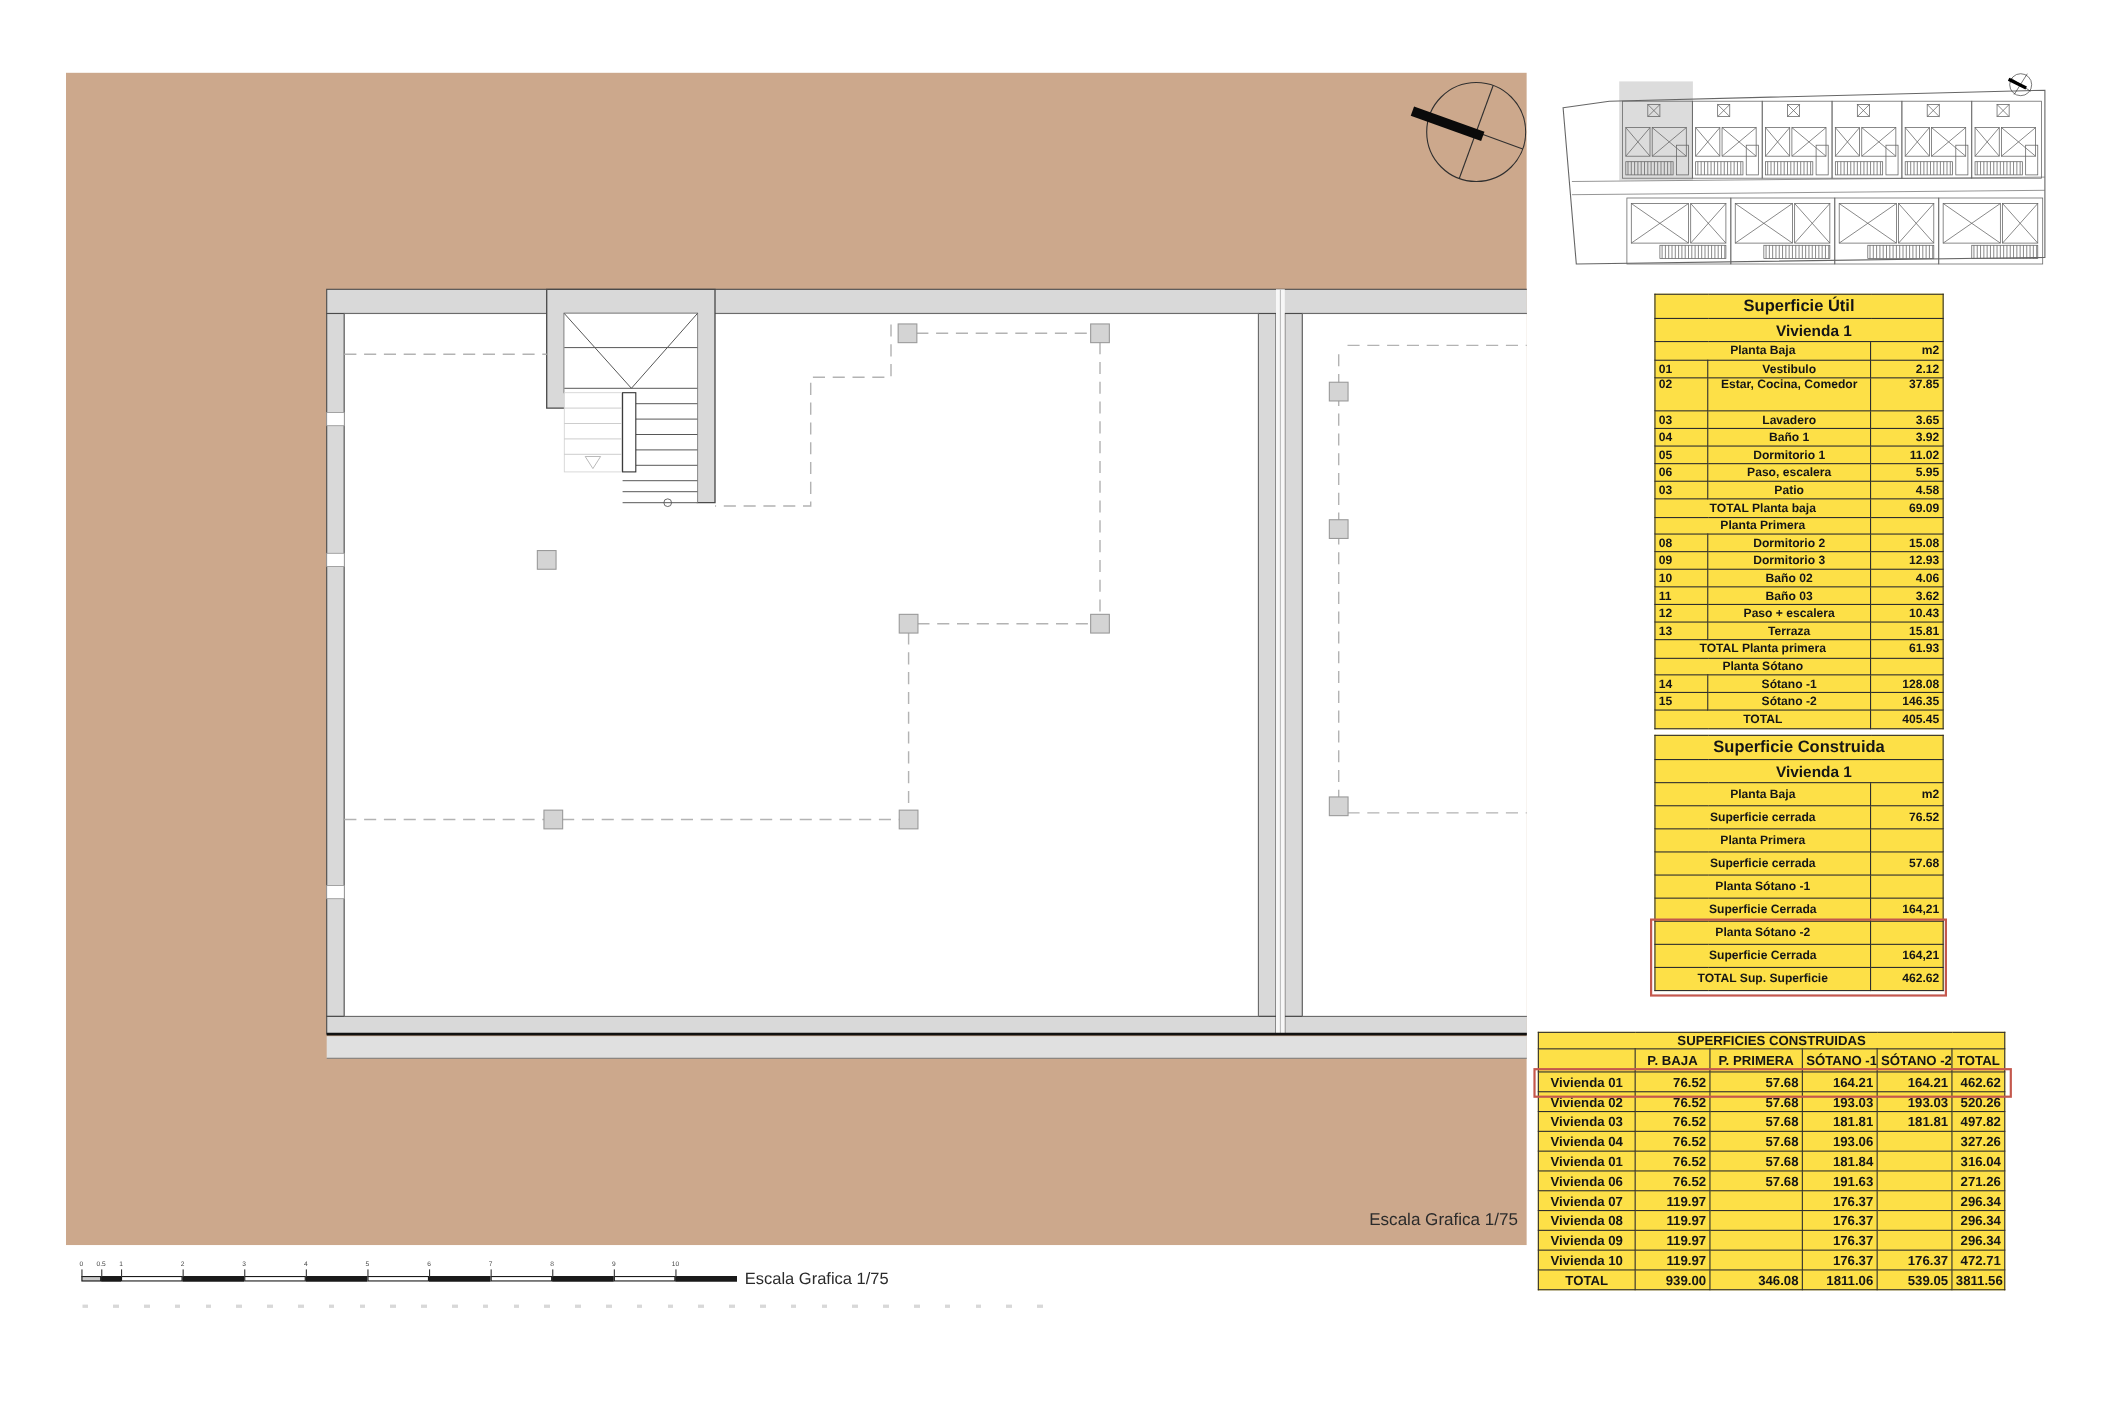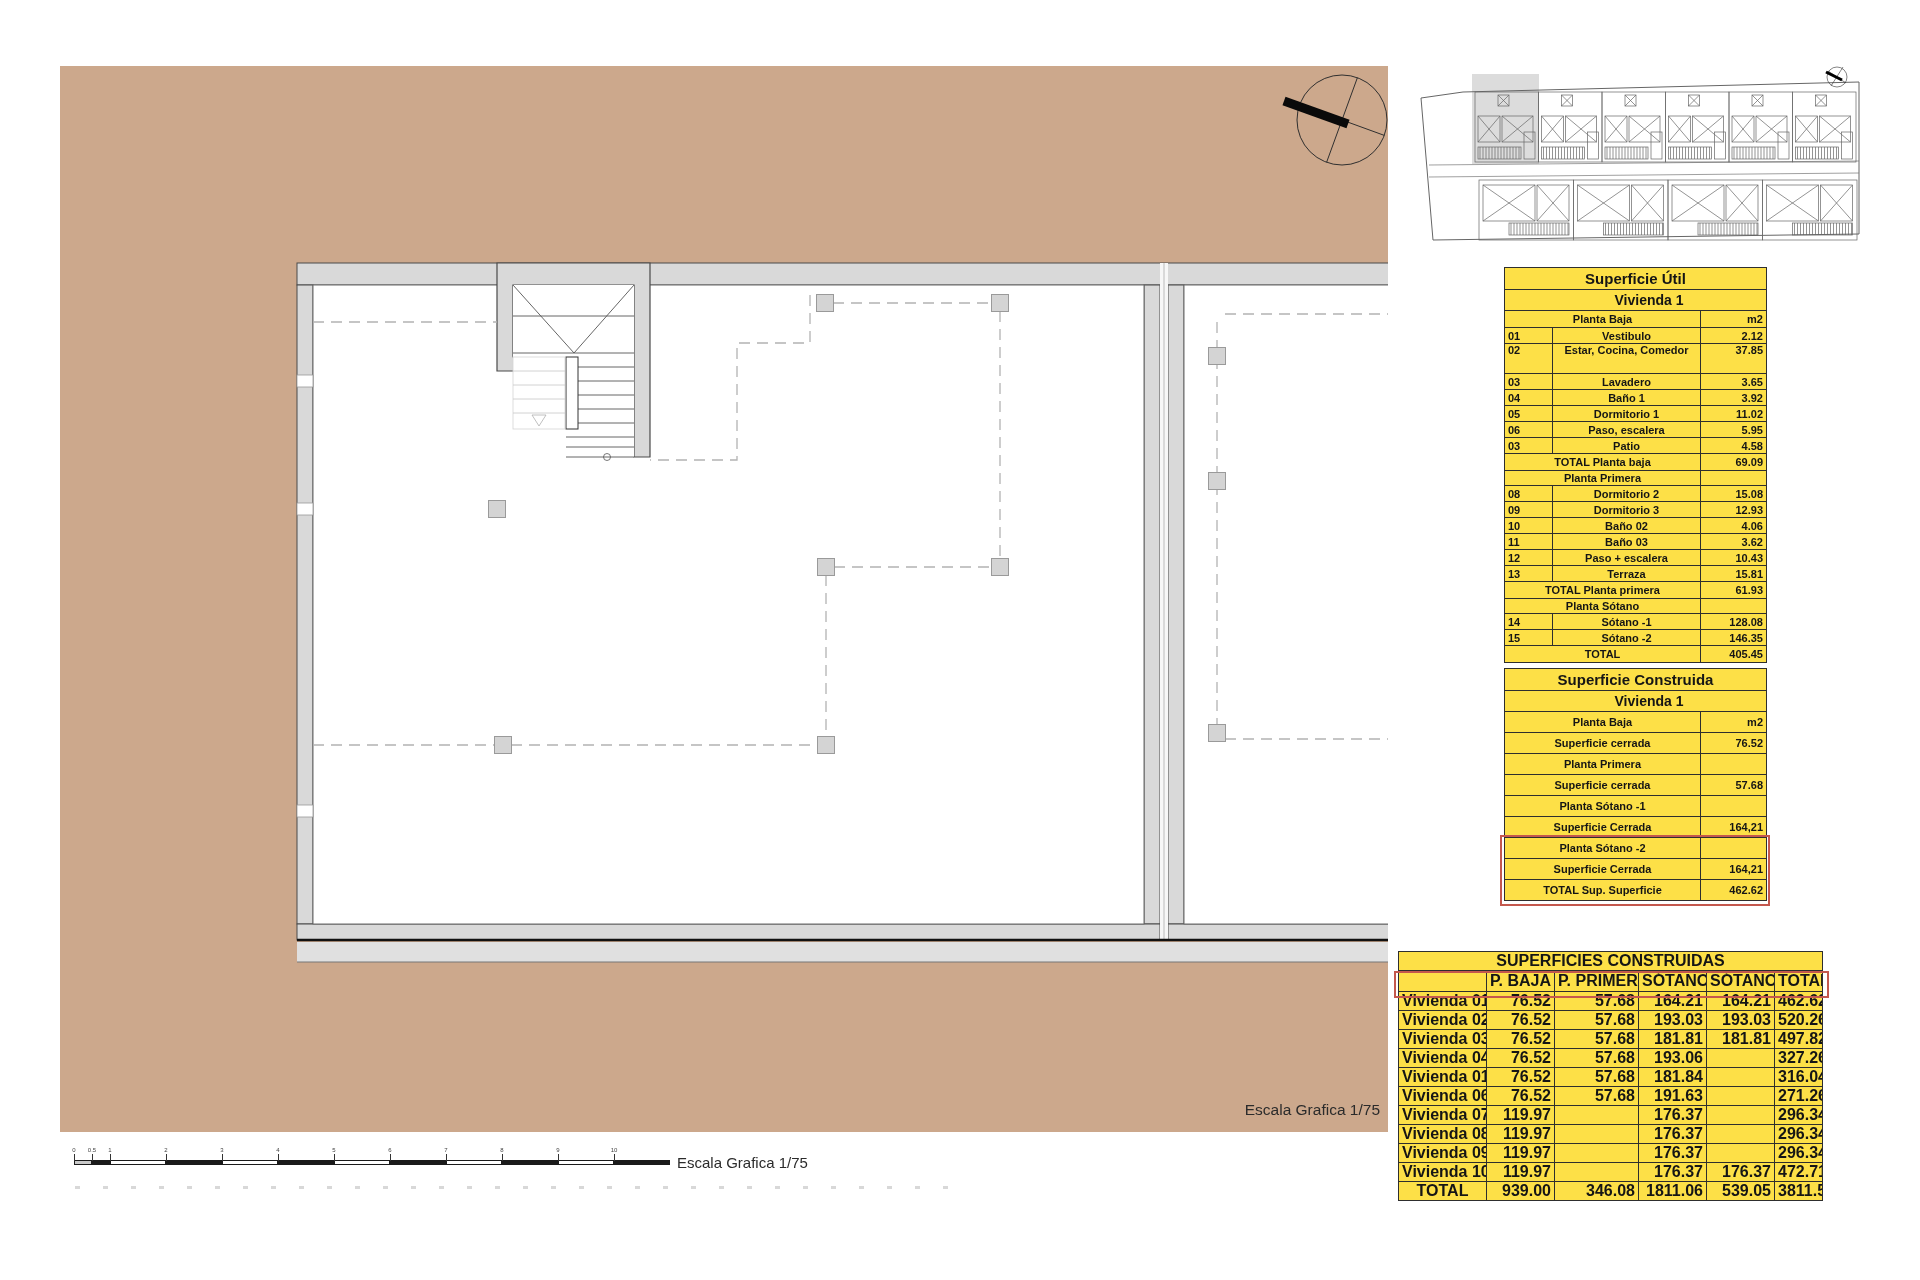--- a/index.html
+++ b/index.html
@@ -5,21 +5,21 @@
   html,body{margin:0;padding:0;background:#fff;}
   #canvas{position:relative;width:1920px;height:1280px;background:#ffffff;overflow:hidden;
           font-family:"Liberation Sans", sans-serif;}
   svg{display:block}
   
   table{position:absolute;border-collapse:collapse;table-layout:fixed;background:#fde047;
         font-weight:bold;color:#151515;}
   #t1,#t2{left:1504px;width:262px;font-size:11px;}
   #t1{top:267px}
   #t2{top:668px}
-  #t3{left:1398px;top:938px;width:424px;font-size:16px;margin-top:13px;}
+  #t3{left:1398px;top:938px;width:424px;font-size:12px;}
   td{border:1px solid #2e2e2e;padding:0 3px;overflow:hidden;white-space:nowrap;vertical-align:middle;}
   td.title{font-size:15px;text-align:center;}
   td.subtitle{font-size:14px;text-align:center;padding-left:30px;}
   td.val{text-align:right;}
   td.nm,td.lbl{text-align:center;}
   td.hd{text-align:center;}
   tr.h-title{height:22px}tr.h-sub{height:21px}tr.h-head{height:17px}
   tr.h-r{height:16px}tr.h-r2{height:30px}tr.h-r2 td{vertical-align:top}
   tr.h-tot{height:17px}tr.h-sec{height:15px}tr.h-21{height:21px}
   tr.h-15{height:15px}tr.h-hdr{height:21px}tr.h-18{height:18px}

